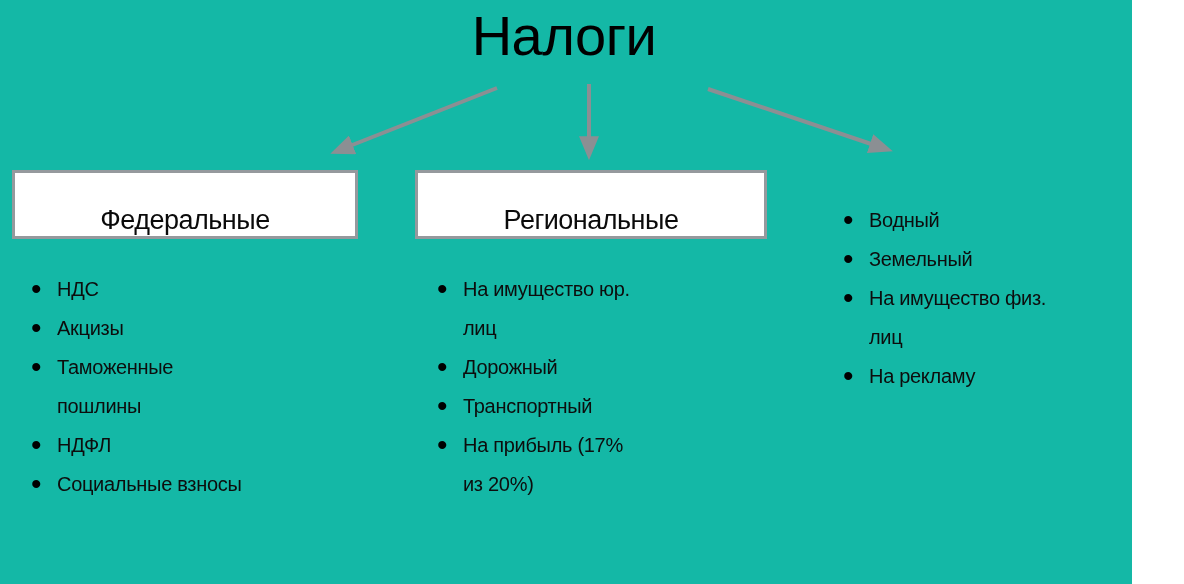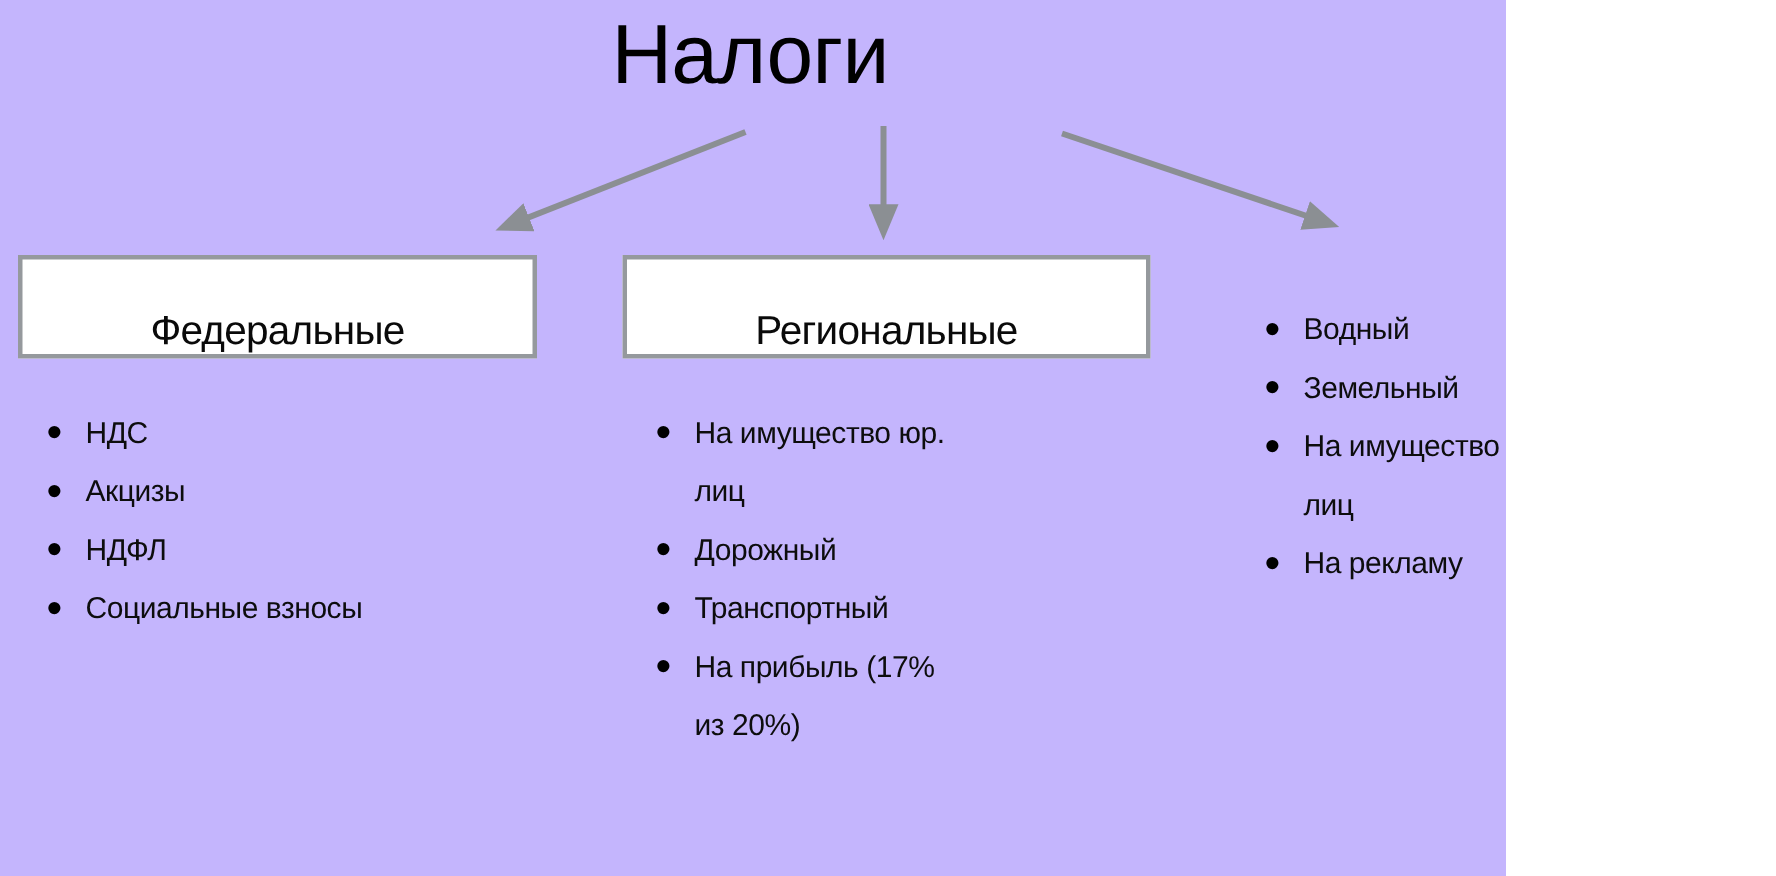--- a/index.html
+++ b/index.html
@@ -8,23 +8,23 @@
     --ink:#141414;
   }
   *{margin:0;padding:0;box-sizing:border-box;}
   html,body{background:#ffffff;}
   body{
     font-family:"Liberation Sans","DejaVu Sans",sans-serif;
     color:var(--ink);
   }
   .canvas{
     position:relative;
-    width:1004px;
+    width:1132px;
     height:584px;
-    background:#c4b5fd;
+    background:#14b8a6;
     overflow:hidden;
   }
   .title{
     position:absolute;
     top:4px;left:0;right:4px;
     text-align:center;
     font-size:56px;
     font-weight:400;
     letter-spacing:-0.5px;
     line-height:1.15;
@@ -94,20 +94,22 @@
     <line x1="708" y1="89" x2="886" y2="149" stroke="#8b8f93" stroke-width="4" marker-end="url(#ah)"></line>
   </svg>
 
   <section class="col col-1">
     <div class="hbox">
       <span>Федеральные</span>
     </div>
     <ul class="tax-list">
       <li>НДС</li>
       <li>Акцизы</li>
+      <li>Таможенные
+пошлины</li>
       <li>НДФЛ</li>
       <li>Социальные взносы</li>
     </ul>
   </section>
 
   <section class="col col-2">
     <div class="hbox">
       <span>Региональные</span>
     </div>
     <ul class="tax-list">

